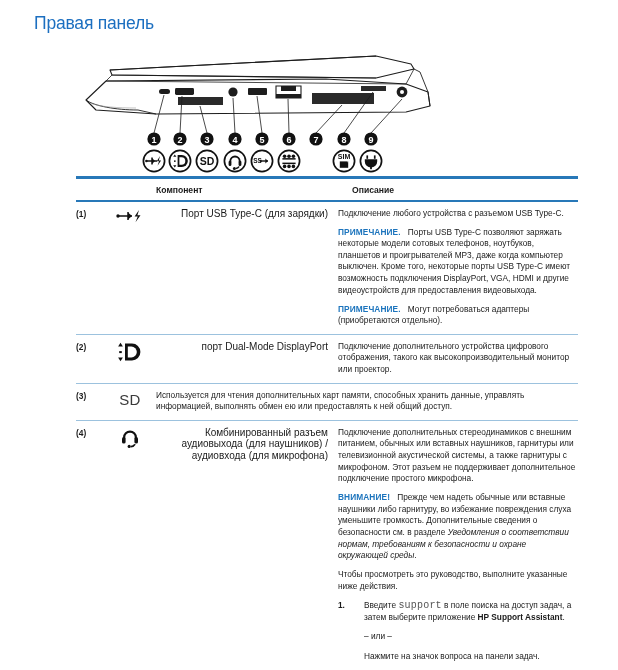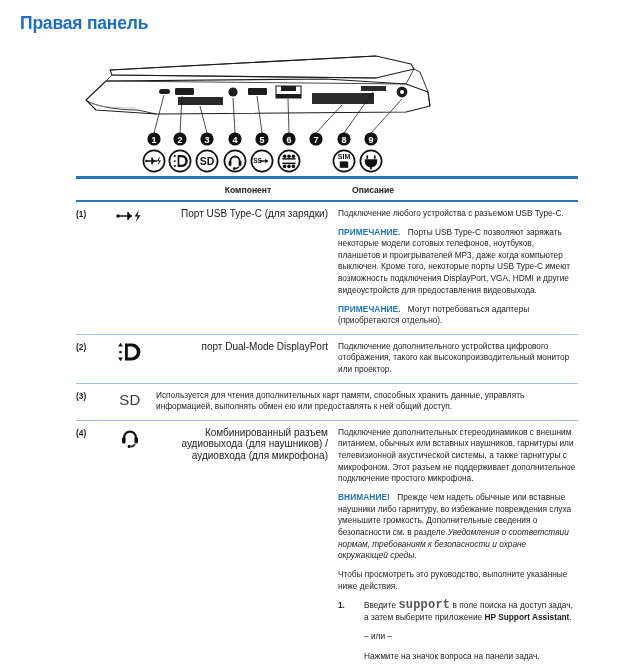--- a/index.html
+++ b/index.html
@@ -9,23 +9,23 @@
     background: #ffffff;
     font-family: "Liberation Sans", sans-serif;
     color: #2b2b2b;
     overflow: hidden;
   }
   .page { position: relative; width: 618px; height: 670px; }
 
   
   .page-title {
     position: absolute;
-    left: 20px; top: 13px;
+    left: 34px; top: 13px;
     font-size: 17.5px;
-    font-weight: bold;
+    font-weight: normal;
     color: #1c6fc0;
     letter-spacing: -0.2px;
   }
 
   
   .illus {
     position: absolute;
     left: 76px; top: 48px;
     width: 380px; height: 125px;
   }
@@ -45,21 +45,21 @@
     display: flex;
     padding: 6px 0 5px 0;
   }
   .th {
     font-size: 8.6px;
     font-weight: bold;
     color: #1b1b1b;
   }
   .col-a { width: 28px; flex: none; }
   .col-b { width: 52px; flex: none; }
-  .col-c { width: 184px; flex: none; text-align: center; }
+  .col-c { width: 184px; flex: none; }
   .col-d { flex: 1 1 auto; margin-left: 12px; }
 
   .trow { display: flex; padding: 6px 0 7px 0; }
   .cell-num {
     width: 28px; flex: none;
     font-size: 8.4px; font-weight: bold; color: #1b1b1b;
     padding-top: 1px;
   }
   .cell-icon {
     width: 52px; flex: none;
@@ -82,24 +82,23 @@
   .note-lbl {
     color: #1c74bd;
     font-weight: bold;
     letter-spacing: 0.1px;
   }
   .note-lbl::after { content: "\00a0\00a0\00a0"; }
   .ital { font-style: italic; margin-top: 33px; }
   .bold { font-weight: bold; }
   .mono {
     font-family: "Liberation Mono", monospace;
-    font-size: 12px;
+    font-size: 10px;
     color: #555;
     letter-spacing: 0.2px;
-    font-weight: bold;
   }
 
   .steps { margin: 0; padding: 0; list-style: none; }
   .step { display: flex; margin-bottom: 8px; }
   .step-n { width: 26px; flex: none; font-weight: bold; font-size: 8.3px; }
   .step-t { flex: 1 1 auto; font-size: 8.3px; line-height: 11.6px; }
   .orline { margin: 0 0 8px 26px; font-size: 8.3px; }
   .afterline { margin: 0 0 0 26px; font-size: 8.3px; line-height: 11.6px; }
 
   .icn { display: inline-block; vertical-align: middle; }

